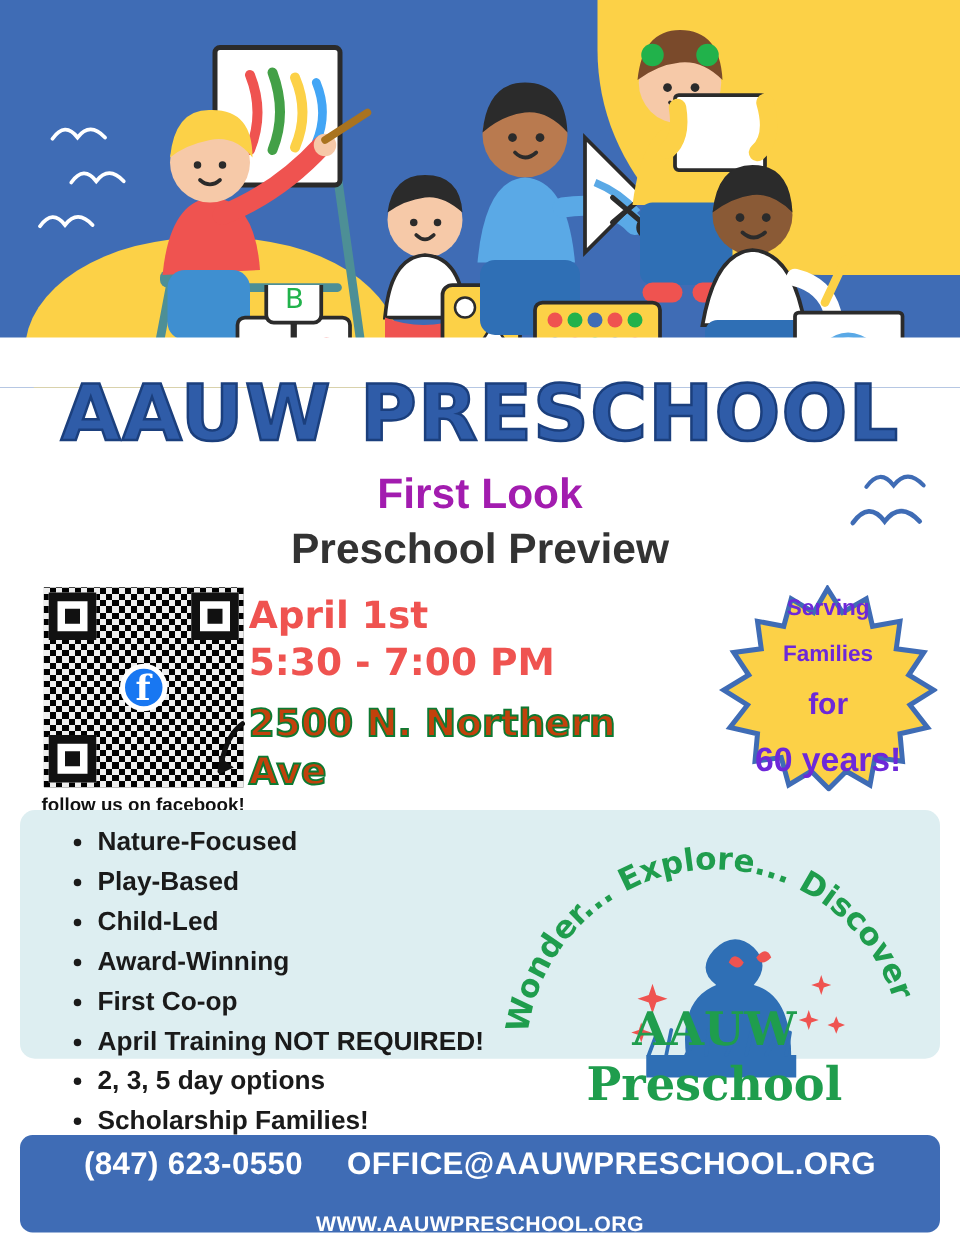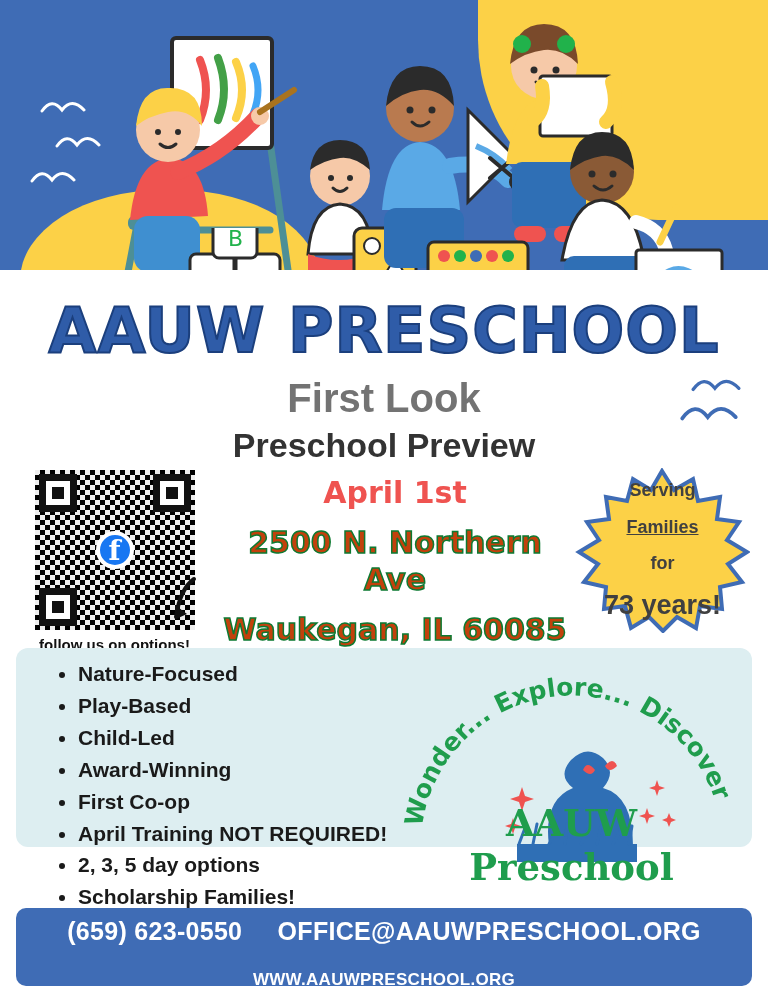--- a/index.html
+++ b/index.html
@@ -70,23 +70,23 @@
     font-family: "DejaVu Sans", sans-serif;
     font-weight: bold;
     font-size: 62px;
     letter-spacing: 1px;
     color: #2f5ca8;
     -webkit-text-stroke: 2px #1b3f7d;
     line-height: 1;
   }
   .subtitle1 {
     margin-top: 14px;
-    font-size: 40px;
-    font-weight: bold;
-    color: #737373;
+    font-size: 34px;
+    font-weight: bold;
+    color: #a21caf;
   }
   .subtitle2 {
     margin-top: 5px;
     font-size: 34px;
     font-weight: bold;
     color: #333333;
   }
 
   
   .mid {
@@ -152,24 +152,24 @@
   .arrow {
     position: absolute;
     left: 160px;
     top: 105px;
     width: 40px;
     height: 50px;
   }
 
   .event-block {
     position: absolute;
-    left: 215px;
+    left: 199px;
     top: 4px;
     width: 360px;
-    text-align: center;
+    text-align: left;
   }
   .date-line {
     font-family: "DejaVu Sans", sans-serif;
     font-weight: bold;
     font-size: 30px;
     color: #ef5350;
     line-height: 1.25;
   }
   .addr-line {
     margin-top: 12px;
@@ -189,28 +189,28 @@
     height: 165px;
   }
   .starburst svg { position: absolute; inset: 0; width: 100%; height: 100%; }
   .starburst-text {
     position: absolute;
     inset: 0;
     display: flex;
     flex-direction: column;
     align-items: center;
     justify-content: center;
-    color: #404040;
+    color: #6d28d9;
     font-weight: bold;
     line-height: 1.15;
     gap: 16px;
   }
   .sb-l1 { font-size: 18px; }
-  .sb-l2 { font-size: 18px; text-decoration: underline; }
-  .sb-l3 { font-size: 18px; }
+  .sb-l2 { font-size: 18px; }
+  .sb-l3 { font-size: 24px; }
   .sb-l4 { font-size: 27px; }
 
   
   .features {
     position: absolute;
     left: 16px;
     top: 648px;
     width: 736px;
     height: 199px;
     background: #ddeef1;
@@ -439,45 +439,46 @@
 
   <div class="mid">
 
     <div class="qr-block">
       <div class="qr">
         <div class="qr-eye tl"></div>
         <div class="qr-eye tr"></div>
         <div class="qr-eye bl"></div>
         <div class="qr-fb">f</div>
       </div>
-      <div class="qr-caption">follow us on options!</div>
+      <div class="qr-caption">follow us on facebook!</div>
     </div>
 
     <div class="arrow">
       <svg viewBox="0 0 40 50">
           <path d="M34 4 q-14 10 -18 38" stroke="#111" stroke-width="4" fill="none" stroke-linecap="round"></path>
           <path d="M16 44 l-1 -14 l12 9 z" fill="#111"></path>
         </svg>
     </div>
 
     <div class="event-block">
       <div class="date-line">April 1st</div>
+      <div class="date-line">5:30 - 7:00 PM</div>
       <div class="addr-line">2500 N. Northern Ave</div>
       <div class="addr-line">Waukegan, IL 60085</div>
     </div>
 
     <div class="starburst">
       <svg viewBox="0 0 175 165">
         <polygon fill="#fcd147" stroke="#3f6cb5" stroke-width="4" points="87,3 99,22 118,11 123,33 145,29 142,51 164,54 152,72 172,84 153,96 167,114 145,119 147,141 125,138 121,160 102,149 88,163 74,149 56,160 50,138 29,141 31,119 9,114 23,96 4,84 24,72 12,54 34,51 31,29 52,33 58,11 76,22"></polygon>
       </svg>
       <div class="starburst-text">
         <div class="sb-l1">Serving</div>
         <div class="sb-l2">Families</div>
         <div class="sb-l3">for</div>
-        <div class="sb-l4">73 years!</div>
+        <div class="sb-l4">60 years!</div>
       </div>
     </div>
   </div>
 
   <div class="features">
     <ul class="feature-list">
       <li>Nature-Focused</li>
       <li>Play-Based</li>
       <li>Child-Led</li>
       <li>Award-Winning</li>
@@ -510,19 +511,19 @@
           <path d="M112 158 l2 -6 l2 6 l6 2 l-6 2 l-2 6 l-2 -6 l-6 -2z" fill="#ef5350"></path>
           <path d="M268 152 l2 -5 l2 5 l5 2 l-5 2 l-2 5 l-2 -5 l-5 -2z" fill="#ef5350"></path>
         </svg>
       </div>
       <div class="logo-name">AAUW Preschool</div>
     </div>
   </div>
 
   <div class="footer">
     <div class="footer-row1">
-      <span>(659) 623-0550</span>
+      <span>(847) 623-0550</span>
       <span>OFFICE@AAUWPRESCHOOL.ORG</span>
     </div>
     <div class="footer-row2">WWW.AAUWPRESCHOOL.ORG</div>
   </div>
 
 </div>
 
 </body></html>

